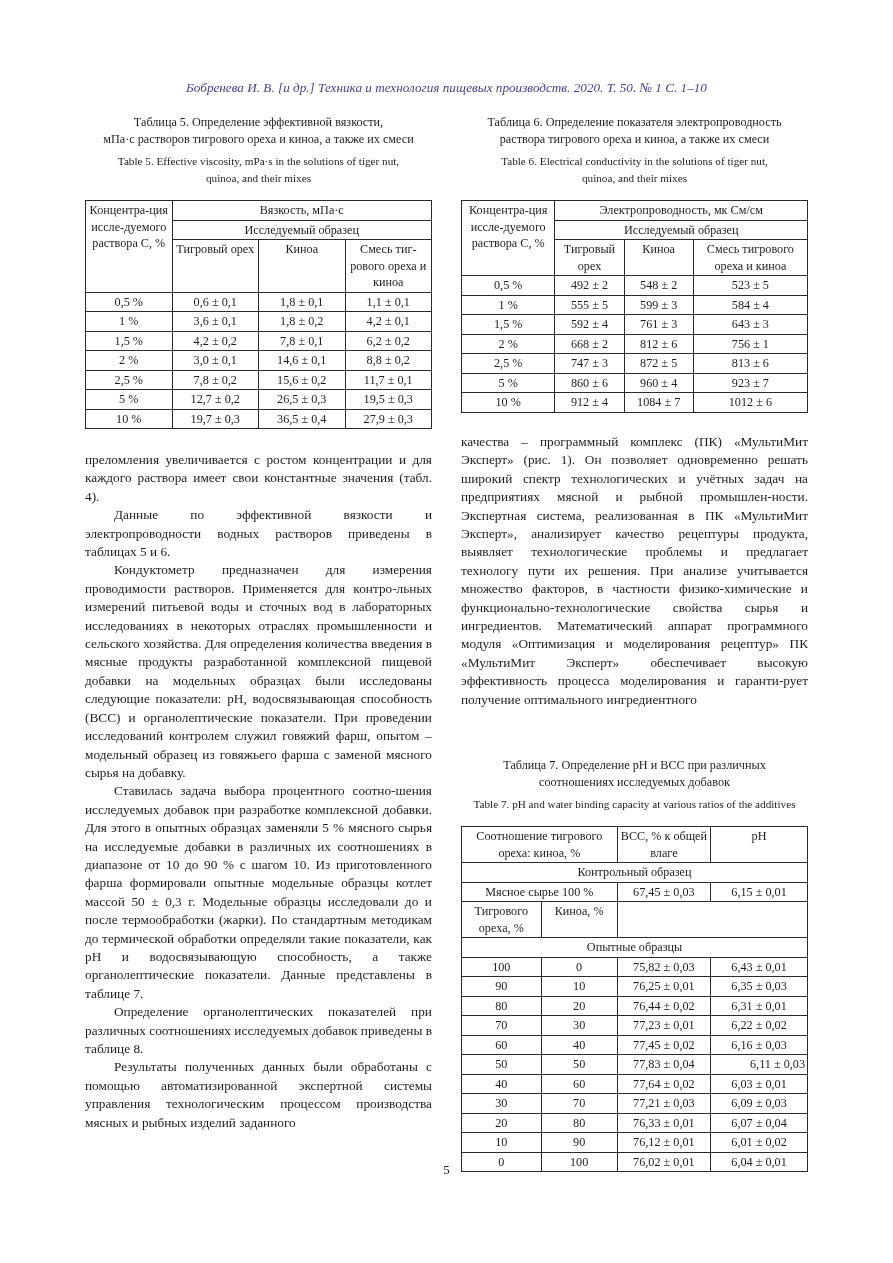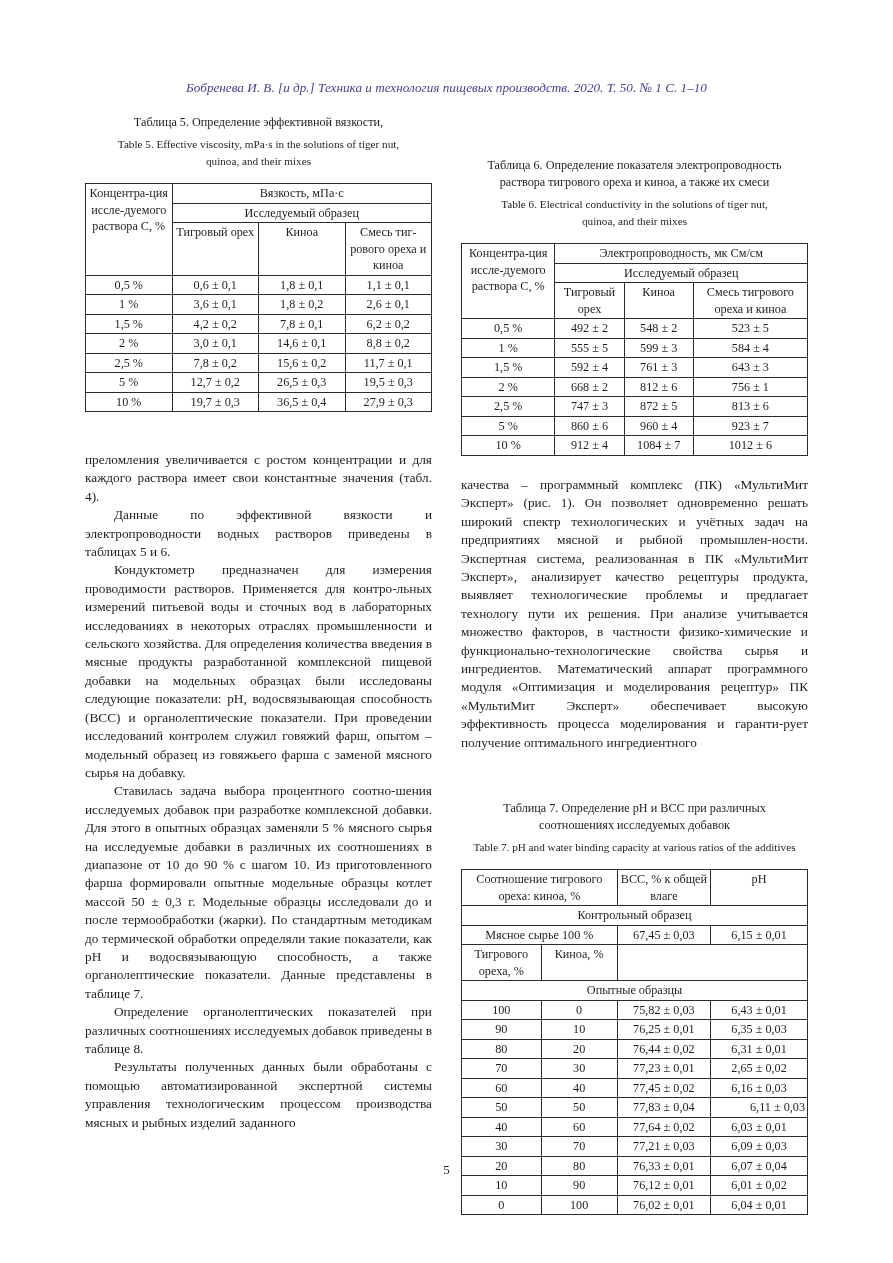--- a/index.html
+++ b/index.html
@@ -7,21 +7,21 @@
     width: 893px; height: 1263px; position: relative; overflow: hidden;
     font-family: "Liberation Serif", "DejaVu Serif", serif;
     color: #1e1e1e;
   }
   .running-head {
     position: absolute; left: 0; top: 80px; width: 893px; text-align: center;
     font-style: italic; font-size: 13.2px; color: #4a3f8c;
   }
   .col { position: absolute; }
   .col-left { left: 85px; width: 347px; }
-  .col-right { left: 461px; width: 347px; margin-top: 43px; }
+  .col-right { left: 461px; width: 347px; }
 
   .caption-ru { text-align: center; font-size: 12.2px; line-height: 17px; }
   .caption-en { text-align: center; font-size: 11.2px; line-height: 17px; margin-top: 5px; }
 
   table.data { border-collapse: collapse; width: 100%; font-size: 12.2px; line-height: 16.5px; }
   table.data td, table.data th {
     border: 1px solid #2a2a2a; text-align: center; font-weight: normal;
     padding: 1px 2px; vertical-align: top;
   }
   table.data td.num { vertical-align: middle; height: 16px; }
@@ -33,20 +33,21 @@
   .page-number { position: absolute; left: 0; width: 893px; top: 1162px; text-align: center; font-size: 13px; }
 </style>
 </head>
 <body>
 
 <div class="running-head">Бобренева И. В. [и др.] Техника и технология пищевых производств. 2020. Т. 50. № 1 С. 1–10</div>
 
 <div class="col col-left" style="top:114px;">
   <div class="caption-ru">
     <div>Таблица 5. Определение эффективной вязкости,</div>
+    <div>мПа·с растворов тигрового ореха и киноа, а также их смеси</div>
   </div>
   <div class="caption-en">
     <div>Table 5. Effective viscosity, mPa·s in the solutions of tiger nut,</div>
     <div>quinoa, and their mixes</div>
   </div>
   <table class="data" style="margin-top:13px;">
     <colgroup>
         <col style="width:25%">
         <col style="width:25%">
         <col style="width:25%">
@@ -70,21 +71,21 @@
         <tr>
           <td class="num" style="height: 15px;">0,5 %</td>
           <td class="num" style="height: 15px;">0,6 ± 0,1</td>
           <td class="num" style="height: 15px;">1,8 ± 0,1</td>
           <td class="num" style="height: 15px; margin-left: 14px;">1,1 ± 0,1</td>
         </tr>
         <tr>
           <td class="num" style="height: 15px;">1 %</td>
           <td class="num" style="height: 15px;">3,6 ± 0,1</td>
           <td class="num" style="height: 15px;">1,8 ± 0,2</td>
-          <td class="num" style="height: 15px;">2,6 ± 0,1</td>
+          <td class="num" style="height: 15px;">4,2 ± 0,1</td>
         </tr>
         <tr>
           <td class="num" style="height: 15px;">1,5 %</td>
           <td class="num" style="height: 15px;">4,2 ± 0,2</td>
           <td class="num" style="height: 15px;">7,8 ± 0,1</td>
           <td class="num" style="height: 15px;">6,2 ± 0,2</td>
         </tr>
         <tr>
           <td class="num" style="height: 15px;">2 %</td>
           <td class="num" style="height: 15px;">3,0 ± 0,1</td>
@@ -255,21 +256,21 @@
         <tr>
           <td class="num" style="height: 14px;">80</td>
           <td class="num" style="height: 14px;">20</td>
           <td class="num" style="height: 14px;">76,44 ± 0,02</td>
           <td class="num" style="height: 14px;">6,31 ± 0,01</td>
         </tr>
         <tr>
           <td class="num" style="height: 14px;">70</td>
           <td class="num" style="height: 14px;">30</td>
           <td class="num" style="height: 14px;">77,23 ± 0,01</td>
-          <td class="num" style="height: 14px;">2,65 ± 0,02</td>
+          <td class="num" style="height: 14px;">6,22 ± 0,02</td>
         </tr>
         <tr>
           <td class="num" style="height: 14px;">60</td>
           <td class="num" style="height: 14px;">40</td>
           <td class="num" style="height: 14px;">77,45 ± 0,02</td>
           <td class="num" style="height: 14px;">6,16 ± 0,03</td>
         </tr>
         <tr>
           <td class="num" style="height: 14px;">50</td>
           <td class="num" style="height: 14px;">50</td>

